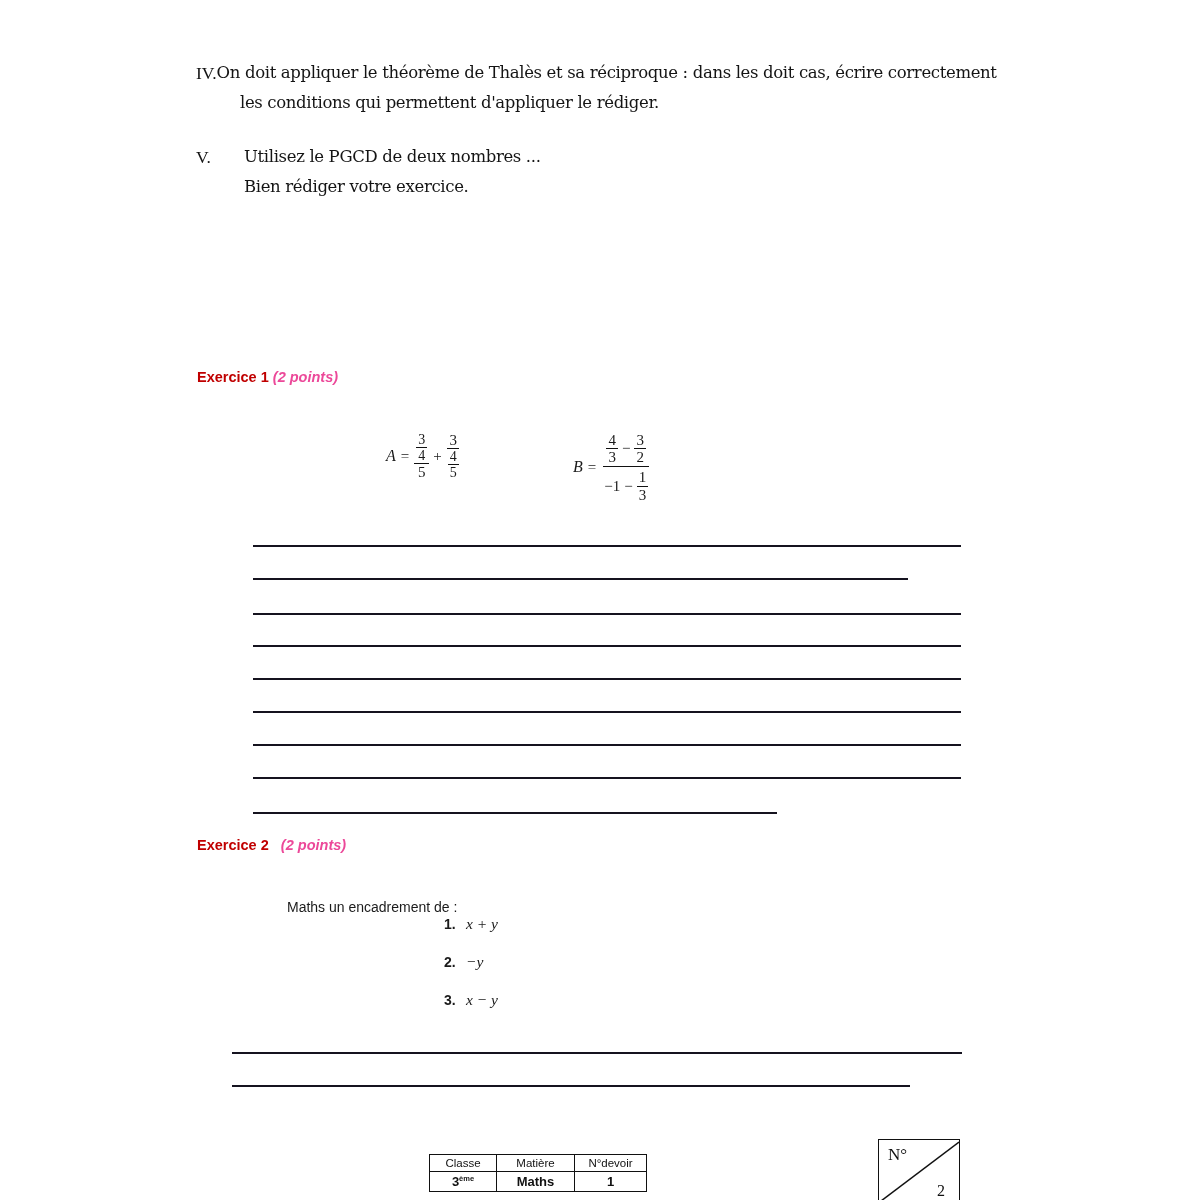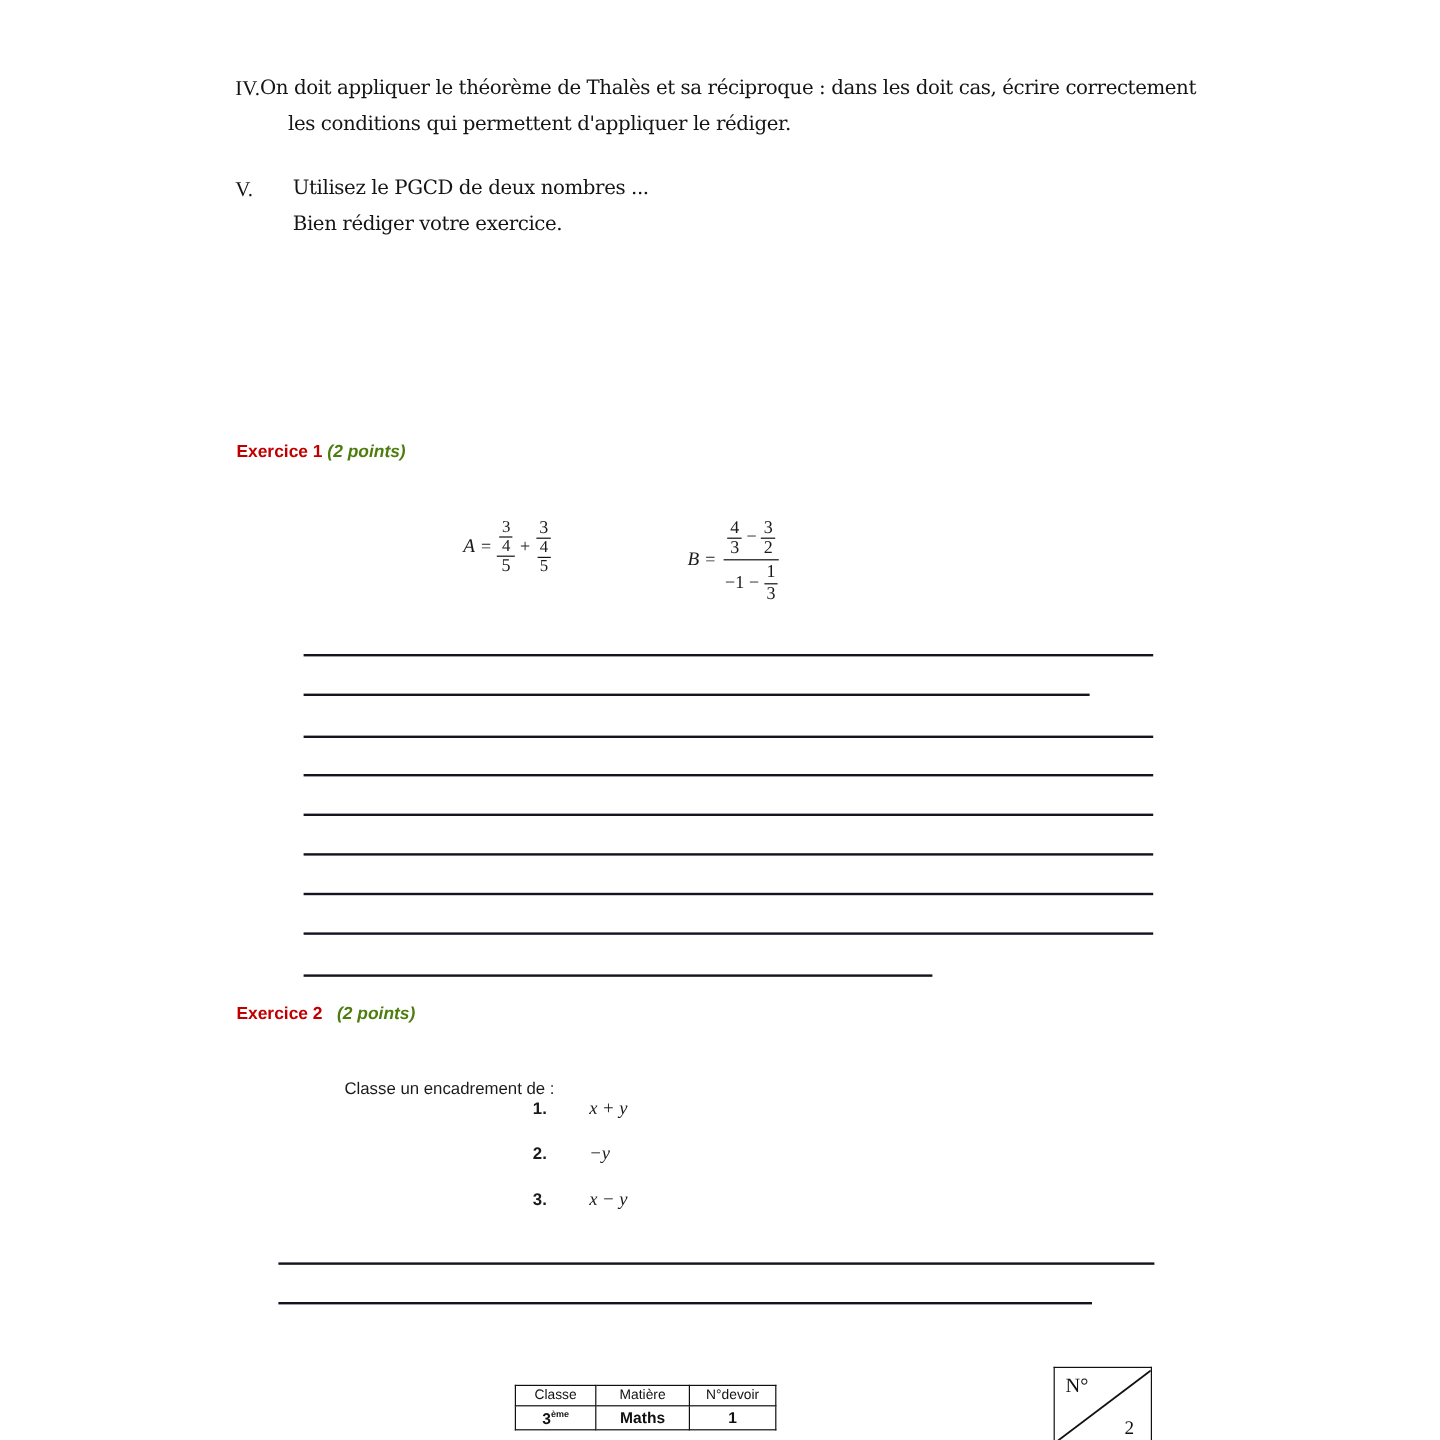--- a/index.html
+++ b/index.html
@@ -48,21 +48,21 @@
   .ex-head {
     position: absolute;
     font-size: 14.5px;
     font-weight: bold;
     color: #C00000;
     white-space: pre;
   }
   .ex-head .pts {
     font-weight: bold;
     font-style: italic;
-    color: #4d7c0f;
+    color: #ec4899;
   }
   #ex1-head { left: 197px; top: 369px; }
   #ex2-head { left: 197px; top: 837px; }
 
   
   .para {
     position: absolute;
     font-size: 14px;
     line-height: 22px;
     color: #1b1b1b;
@@ -128,21 +128,20 @@
   .q-item .q-n {
     font-weight: bold;
     width: 22px;
     font-family: "Liberation Sans", sans-serif;
   }
   .q-item .q-b {
     font-family: "Liberation Serif", serif;
     font-style: italic;
     font-size: 15.5px;
     white-space: pre;
-    margin-left: 25px;
   }
   #q1 { left: 444px; top: 915px; }
   #q2 { left: 444px; top: 953px; }
   #q3 { left: 444px; top: 991px; }
 
   
   .rule {
     position: absolute;
     height: 0;
     border-top: 2.1px solid #15131f;
@@ -292,21 +291,21 @@
       <div class="rule" style="left: 253px; top: 678px; width: 708px;"></div>
       <div class="rule" style="left: 253px; top: 711px; width: 708px;"></div>
       <div class="rule" style="left: 253px; top: 744px; width: 708px;"></div>
       <div class="rule" style="left: 253px; top: 777px; width: 708px;"></div>
       <div class="rule" style="left: 253px; top: 812px; width: 524px;"></div>
     </div>
 
   <div class="ex-head" id="ex2-head"><span>Exercice 2</span><span>   </span><span class="pts">(2 points)</span></div>
 
 
-  <div class="para" id="ex2-sub">Classe un encadrement de :</div>
+  <div class="para" id="ex2-sub">Maths un encadrement de :</div>
 
   <div class="q-item" id="q1">
     <span class="q-n">1.</span>
     <span class="q-b">x + y</span>
   </div>
   <div class="q-item" id="q2">
     <span class="q-n">2.</span>
     <span class="q-b">−y</span>
   </div>
   <div class="q-item" id="q3">

